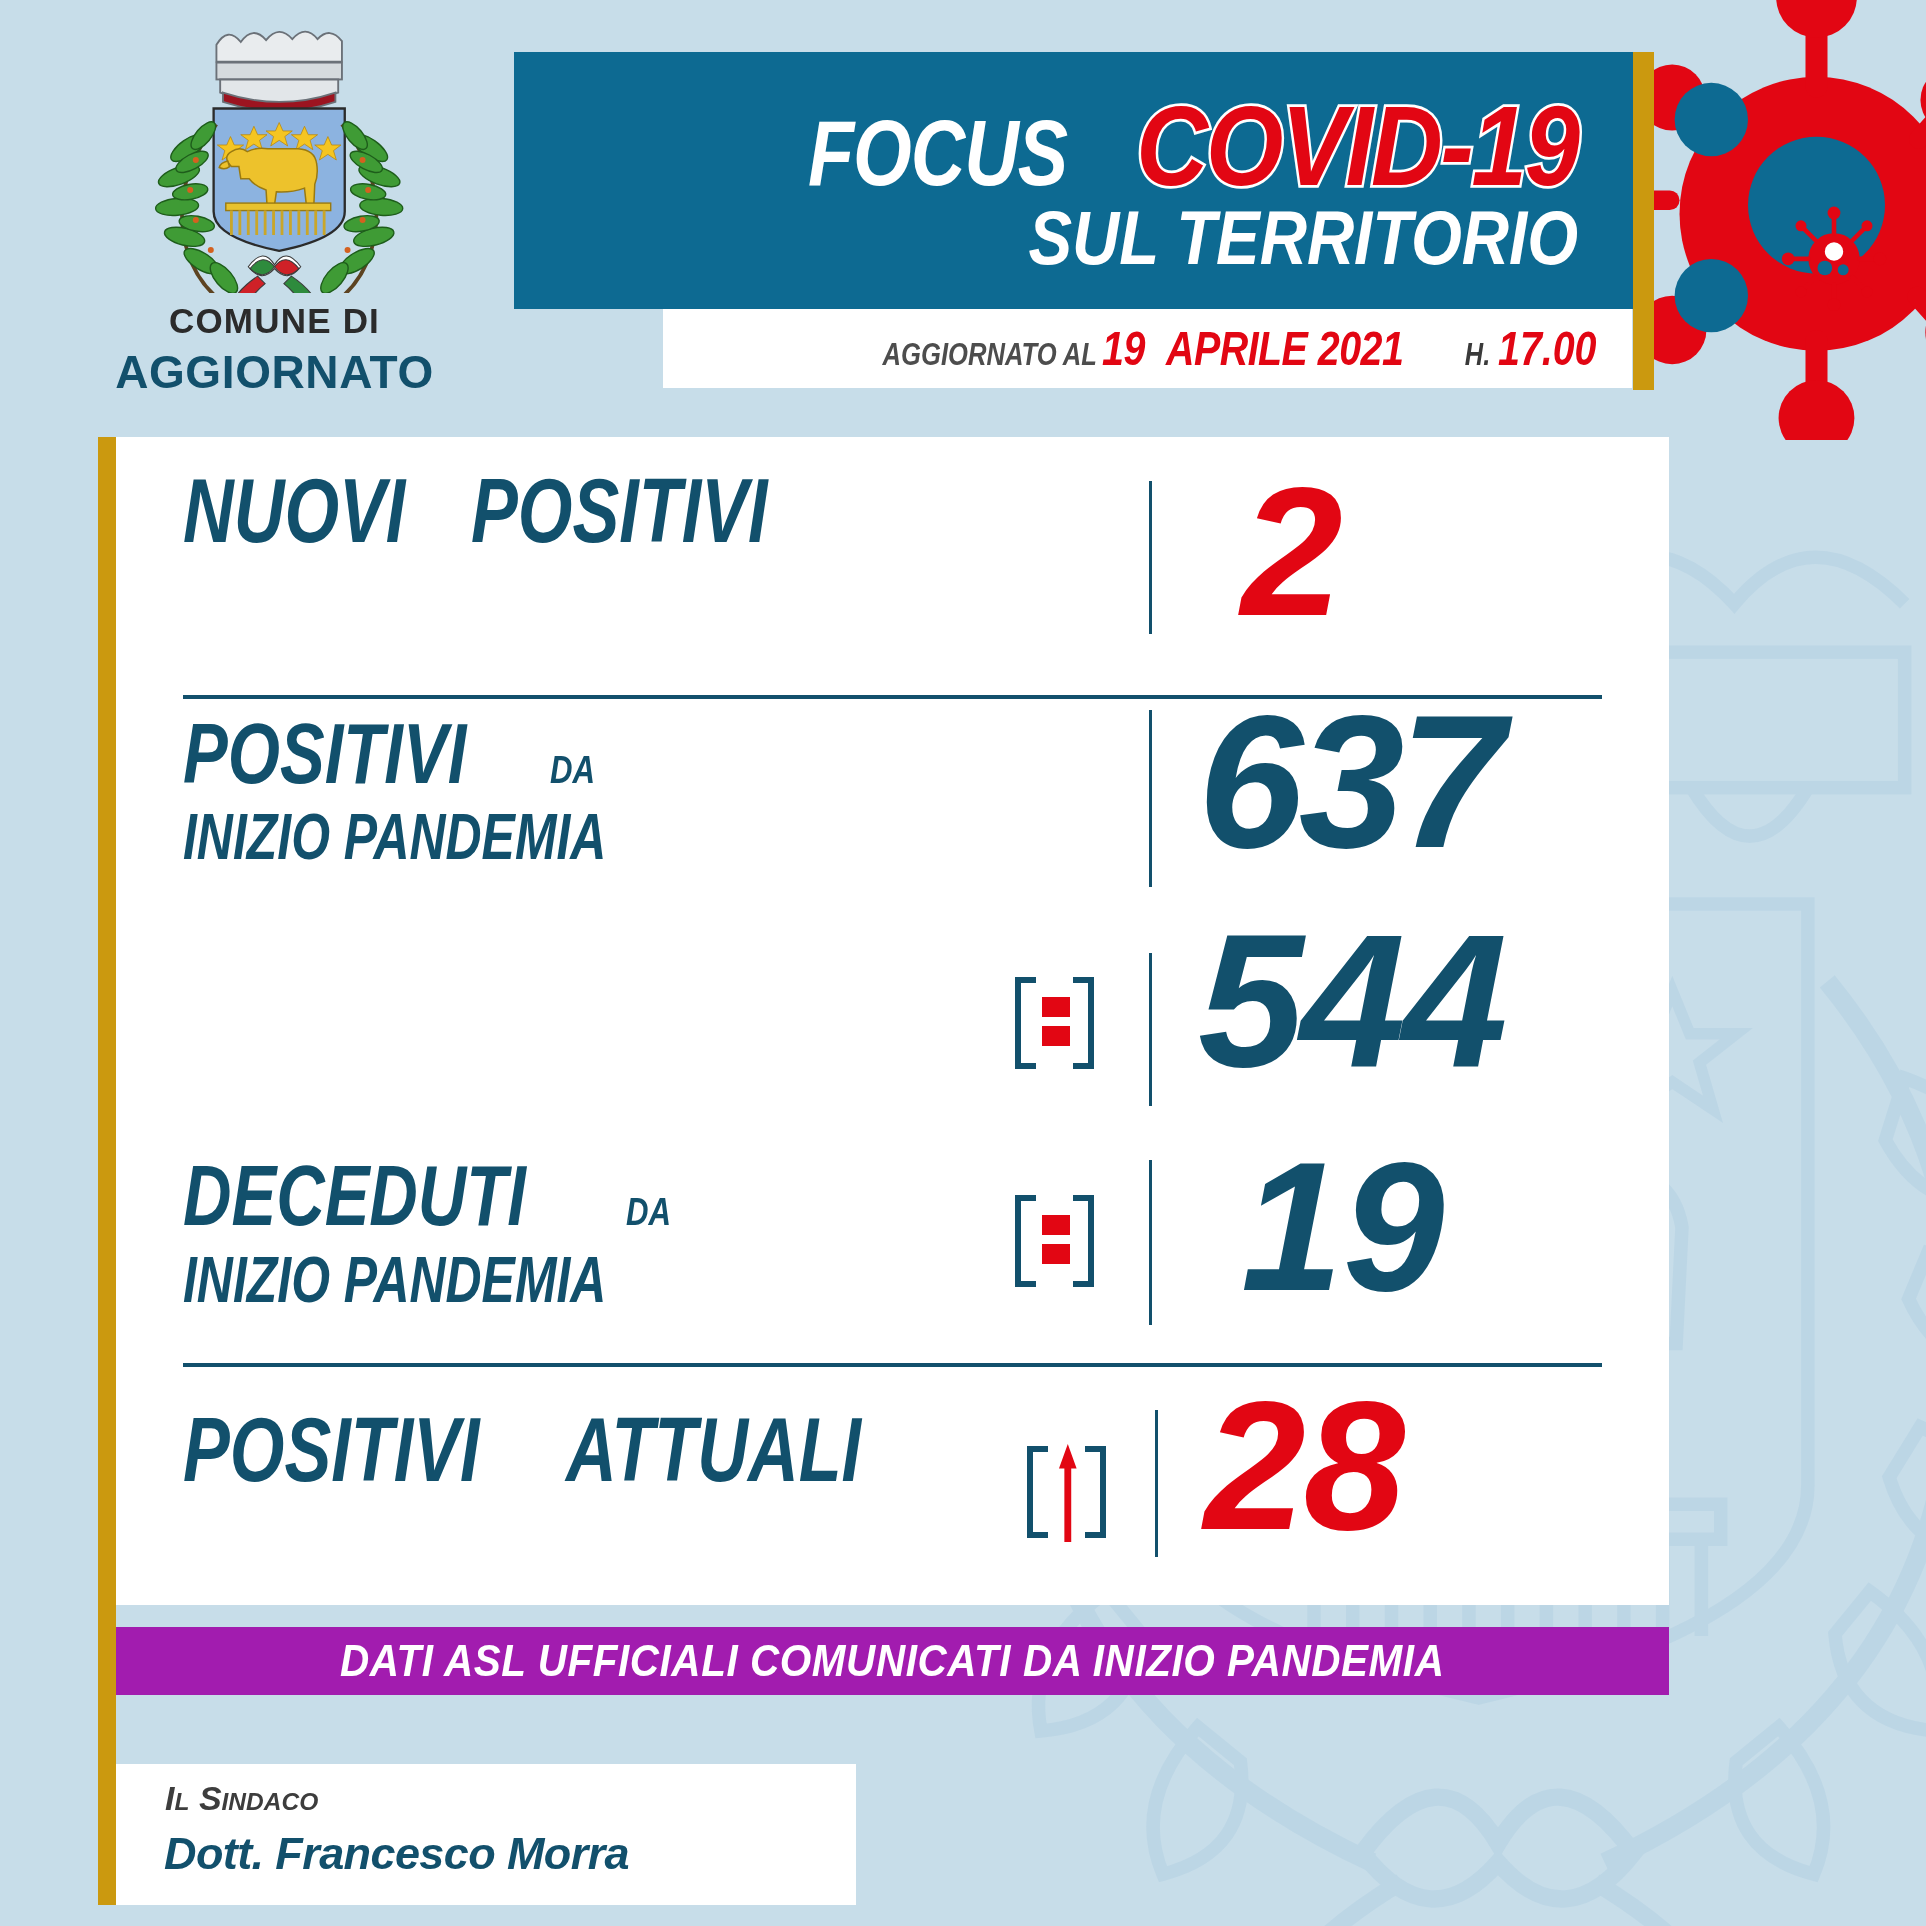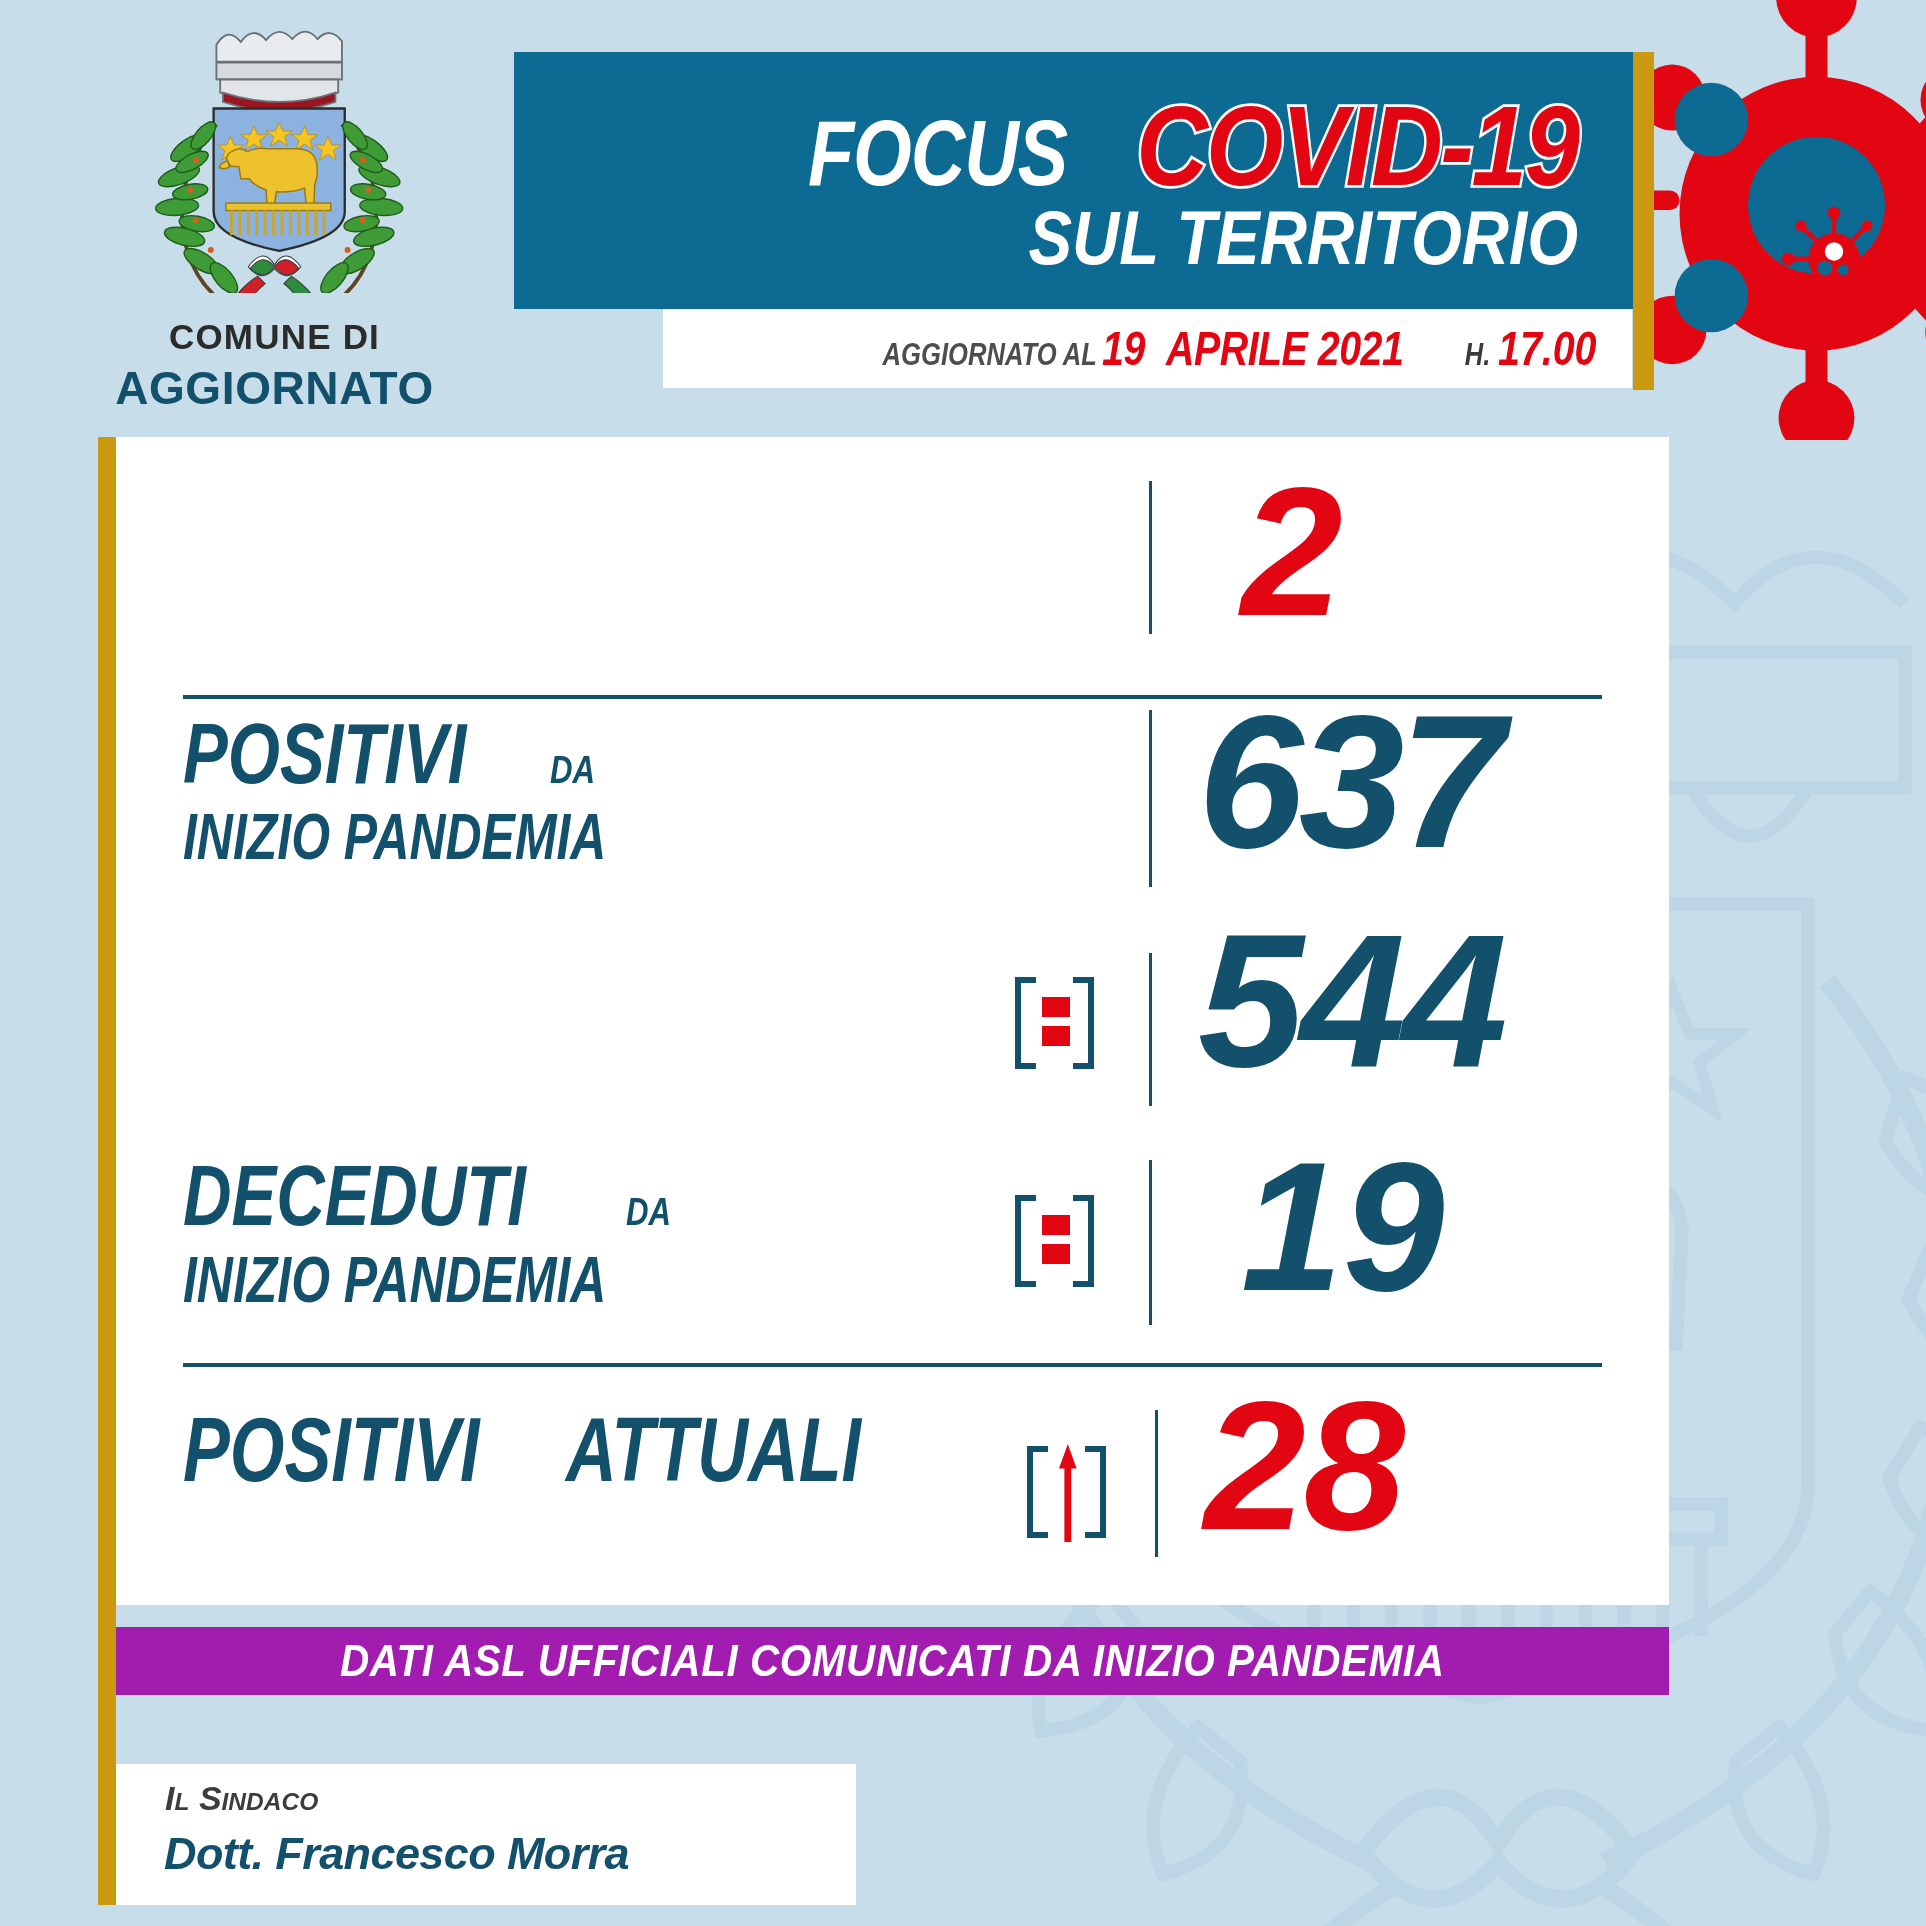--- a/index.html
+++ b/index.html
@@ -41,21 +41,21 @@
     top: 12.2px;
     width: 391px;
     text-align: center;
   }
   #crest-svg { width: 287px; height: 281px; display: block; margin: 0 auto; }
   #comune-di {
     font-size: 35px;
     font-weight: bold;
     letter-spacing: 1.2px;
     color: #2b2b2b;
-    margin-top: 24px;
+    margin-top: 8px;
     font-family: "Liberation Sans", sans-serif;
   }
   #pellezzano {
     font-size: 46px;
     font-weight: bold;
     letter-spacing: 0.6px;
     color: #12506c;
     margin-top: 3.7px;
   }
 
@@ -546,20 +546,24 @@
   <div id="date-bar">
     <div id="date-inner">
       <span class="d-pre">AGGIORNATO AL</span><span class="d-main">19</span><span class="d-main" style="margin-left:11px;">APRILE 2021</span><span class="d-h" style="margin-left:7.3px;">H.</span><span class="d-time" style="margin-left:4.9px;">17.00</span>
     </div>
   </div>
 
   <div id="gold-left"></div>
   <div id="card">
 
     <div class="row" style="top:0; height:263px;">
+      <div class="label-wrap" style="top:24.5px;">
+        <div class="lbl lbl-cond" style="font-size:90px;">NUOVI</div>
+        <div class="lbl lbl-cond" style="font-size:90px; margin-top:4.9px;">POSITIVI</div>
+      </div>
       <div class="divider-vert" style="left:1033px; top:44px; height:153px;"></div>
       <div class="num num-red" style="left:1125px; top:28px; font-size:183px;">2</div>
       <div class="hr-line" style="top:258px;"></div>
     </div>
 
     <div class="row" style="top:248px; height:238px;">
       <div class="label-wrap" style="top:24.5px;">
         <div style="white-space:nowrap;">
           <span class="lbl lbl-cond" style="font-size:86px;">POSITIVI</span><span class="lbl-sm" style="margin-left:3.7px;">DA</span>
         </div>

